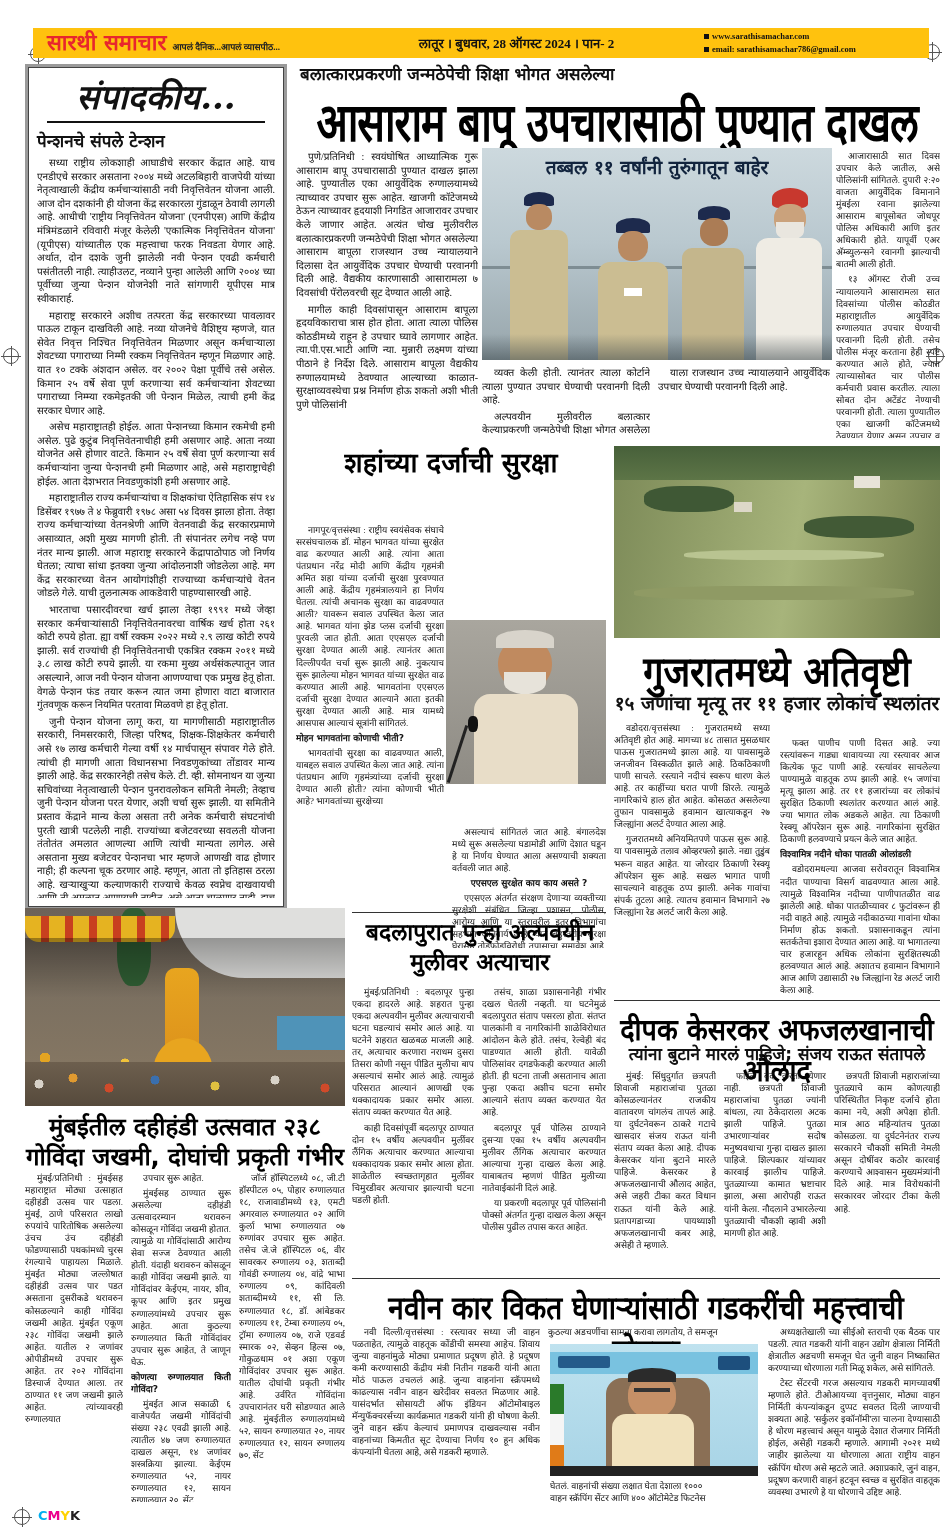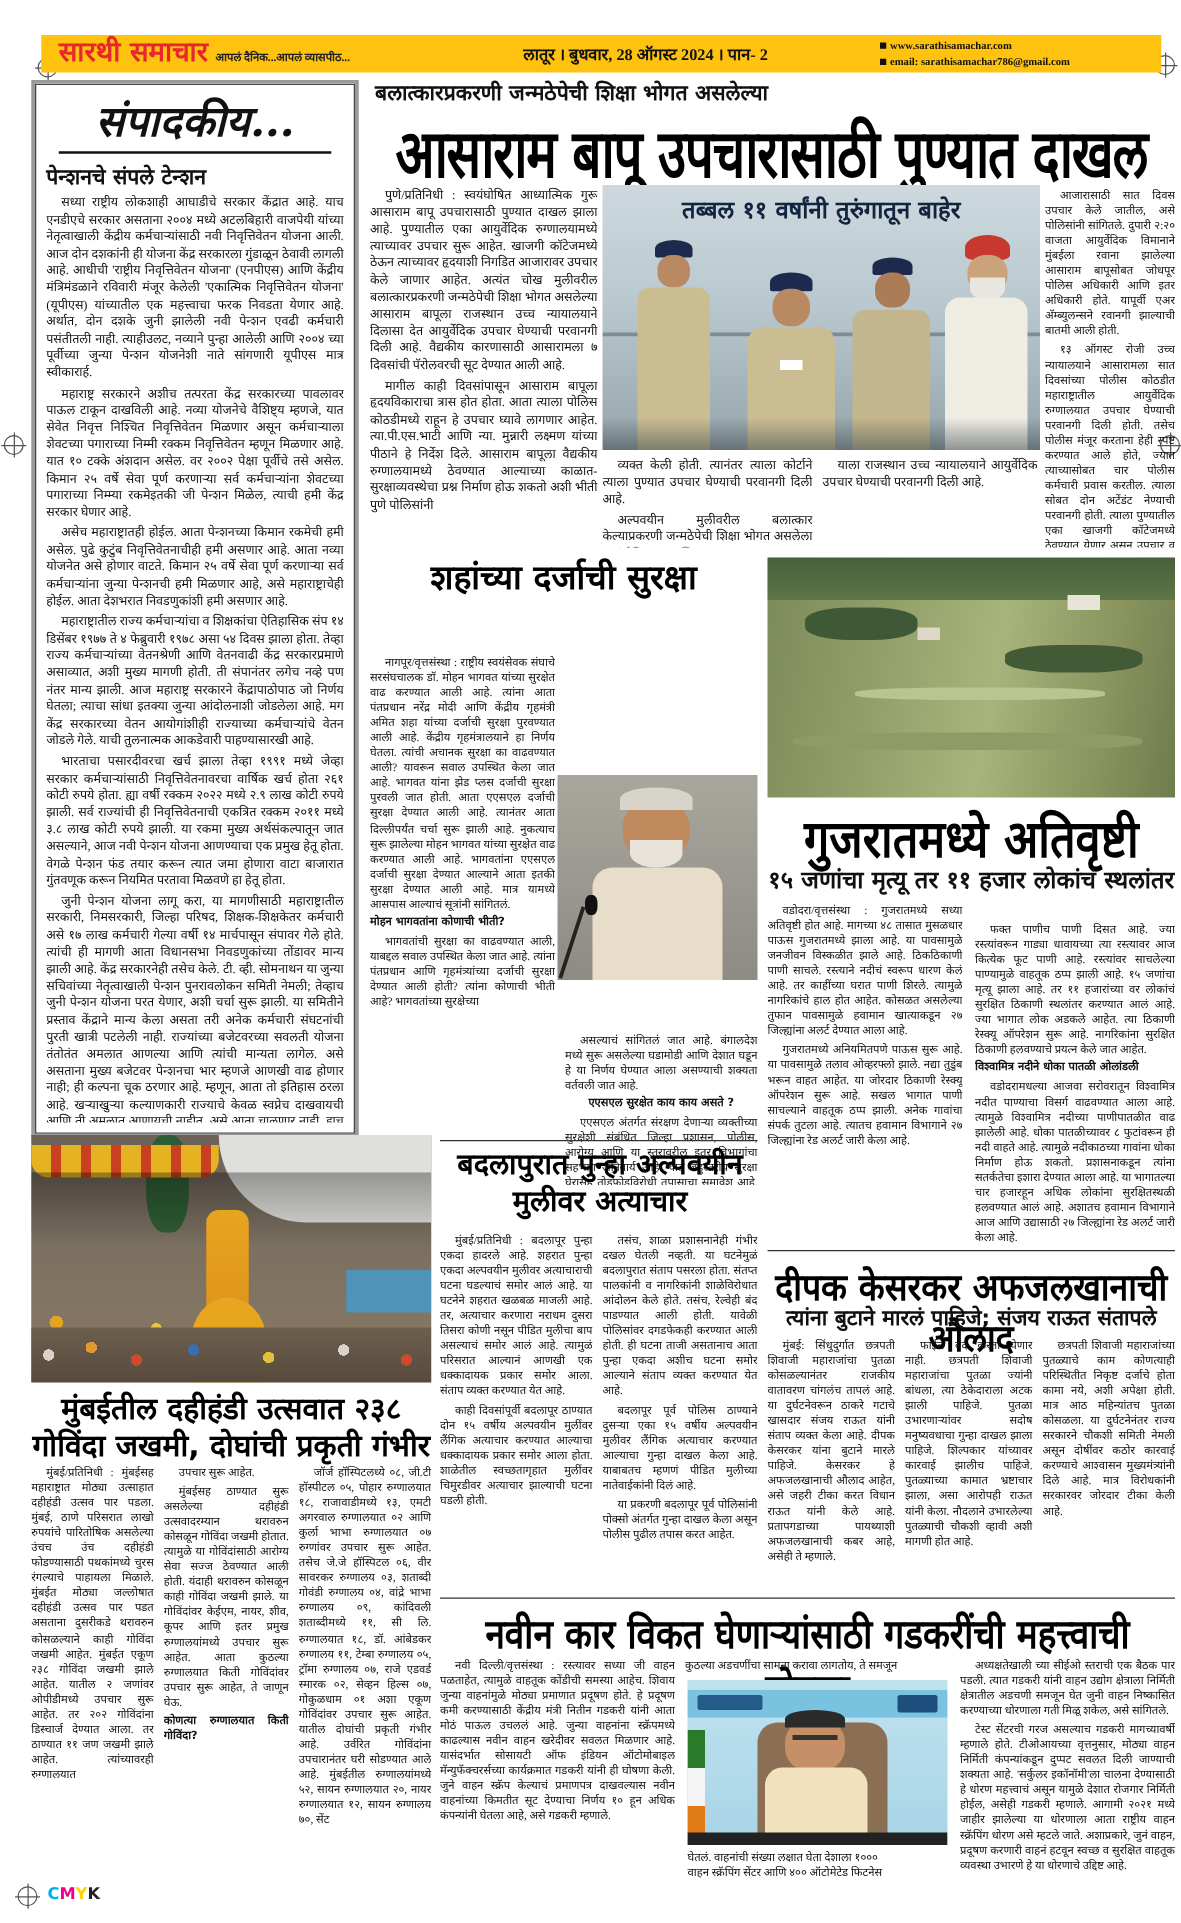--- a/index.html
+++ b/index.html
@@ -224,20 +224,21 @@
     <div>मुंबईतील दहीहंडी उत्सवात २३८</div>
     <div>गोविंदा जखमी, दोघांची प्रकृती गंभीर</div>
   </div>
   <div class="abs jtext tiny" style="left:25px;top:1172px;width:98px;height:330px;">
     <p>मुंबई/प्रतिनिधी : मुंबईसह महाराष्ट्रात मोठ्या उत्साहात दहीहंडी उत्सव पार पडला. मुंबई, ठाणे परिसरात लाखो रुपयांचे पारितोषिक असलेल्या उंचच उंच दहीहंडी फोडण्यासाठी पथकांमध्ये चुरस रंगल्याचे पाहायला मिळाले. मुंबईत मोठ्या जल्लोषात दहीहंडी उत्सव पार पडत असताना दुसरीकडे थरावरुन कोसळल्याने काही गोविंदा जखमी आहेत. मुंबईत एकूण २३८ गोविंदा जखमी झाले आहेत. यातील २ जणांवर ओपीडीमध्ये उपचार सुरू आहेत. तर २०२ गोविंदांना डिस्चार्ज देण्यात आला. तर ठाण्यात ११ जण जखमी झाले आहेत. त्यांच्यावरही रुग्णालयात</p>
   </div>
   <div class="abs jtext tiny" style="left:131px;top:1172px;width:100px;height:330px;">
     <p>उपचार सुरू आहेत.</p>
       <p>मुंबईसह ठाण्यात सुरू असलेल्या दहीहंडी उत्सवादरम्यान थरावरुन कोसळून गोविंदा जखमी होतात. त्यामुळे या गोविंदांसाठी आरोग्य सेवा सज्ज ठेवण्यात आली होती. यंदाही थरावरुन कोसळून काही गोविंदा जखमी झाले. या गोविंदांवर केईएम, नायर, शीव, कूपर आणि इतर प्रमुख रुग्णालयांमध्ये उपचार सुरू आहेत. आता कुठल्या रुग्णालयात किती गोविंदांवर उपचार सुरू आहेत, ते जाणून घेऊ.</p>
     <p class="dev-bold" style="text-indent:0;">कोणत्या रुग्णालयात किती गोविंदा?</p>
+    <p>मुंबईत आज सकाळी ६ वाजेपर्यंत जखमी गोविंदांची संख्या २३८ एवढी झाली आहे. त्यातील ४७ जण रुग्णालयात दाखल असून, १४ जणांवर शस्त्रक्रिया झाल्या. केईएम रुग्णालयात ५२, नायर रुग्णालयात १२, सायन रुग्णालयात २०, सेंट</p>
   </div>
   <div class="abs jtext tiny" style="left:239px;top:1172px;width:106px;height:330px;">
     <p>जॉर्ज हॉस्पिटलध्ये ०८, जी.टी हॉस्पीटल ०५, पोहार रुग्णालयात १८, राजावाडीमध्ये १३, एमटी अगरवाल रुग्णालयात ०२ आणि कुर्ला भाभा रुग्णालयात ०७ रुग्णांवर उपचार सुरू आहेत. तसेच जे.जे हॉस्पिटल ०६, वीर सावरकर रुग्णालय ०३, शताब्दी गोवंडी रुग्णालय ०४, वांद्रे भाभा रुग्णालय ०९, कांदिवली शताब्दीमध्ये ११, सी लि. रुग्णालयात १८, डॉ. आंबेडकर रुग्णालय ११, टेम्बा रुग्णालय ०५, ट्रॉमा रुग्णालय ०७, राजे एडवर्ड स्मारक ०२, सेव्हन हिल्स ०७, गोकुळधाम ०१ अशा एकूण गोविंदांवर उपचार सुरू आहेत. यातील दोघांची प्रकृती गंभीर आहे. उर्वरित गोविंदांना उपचारानंतर घरी सोडण्यात आले आहे. मुंबईतील रुग्णालयांमध्ये ५२, सायन रुग्णालयात २०, नायर रुग्णालयात १२, सायन रुग्णालय ७०, सेंट</p>
   </div>
 
   <div class="rule" style="left:352px;top:1278px;width:588px;"></div>
   <div class="abs headline-black center" style="left:352px;top:1284px;width:588px;font-size:28px;transform:scaleY(1.15);transform-origin:top;">नवीन कार विकत घेणाऱ्यांसाठी गडकरींची महत्त्वाची घोषणा</div>
   <div class="abs jtext tiny" style="left:352px;top:1326px;width:188px;height:186px;">
     <p>नवी दिल्ली/वृत्तसंस्था : रस्त्यावर सध्या जी वाहन पळताहेत, त्यामुळे वाहतूक कोंडीची समस्या आहेच. शिवाय जुन्या वाहनांमुळे मोठ्या प्रमाणात प्रदूषण होते. हे प्रदूषण कमी करण्यासाठी केंद्रीय मंत्री नितीन गडकरी यांनी आता मोठं पाऊल उचललं आहे. जुन्या वाहनांना स्क्रॅपमध्ये काढल्यास नवीन वाहन खरेदीवर सवलत मिळणार आहे. यासंदर्भात सोसायटी ऑफ इंडियन ऑटोमोबाइल मॅन्युफॅक्चरर्सच्या कार्यक्रमात गडकरी यांनी ही घोषणा केली. जुने वाहन स्क्रॅप केल्याचं प्रमाणपत्र दाखवल्यास नवीन वाहनांच्या किमतीत सूट देण्याचा निर्णय १० हून अधिक कंपन्यांनी घेतला आहे, असे गडकरी म्हणाले.</p>
   </div>

